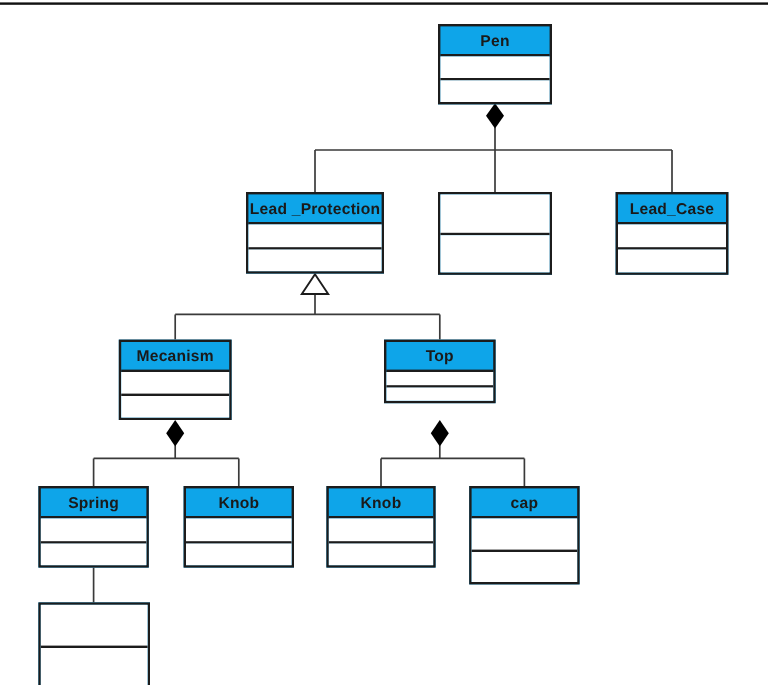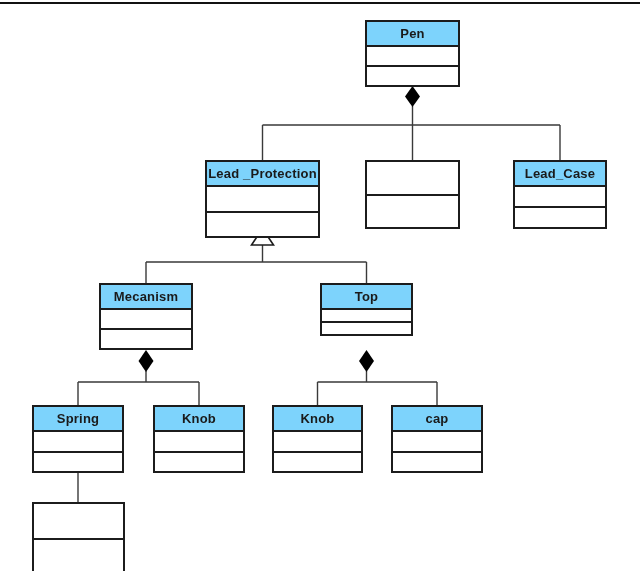--- a/index.html
+++ b/index.html
@@ -20,21 +20,21 @@
     left: 0;
     top: 2px;
     width: 640px;
     height: 2px;
     background: #111111;
   }
   .uml-class {
     position: absolute;
     box-sizing: border-box;
     border: 2px solid #1c1c1c;
-    background: #7dd3fc;
+    background: #0ea5e9;
     display: flex;
     flex-direction: column;
   }
   .uml-name {
     box-sizing: border-box;
     height: 25px;
     border-bottom: 2px solid #1c1c1c;
     display: flex;
     align-items: center;
     justify-content: center;
@@ -97,21 +97,21 @@
       <path d="M78 473 V502"></path>
     </g>
   </svg>
 
   <div class="uml-class" style="left:365px;top:20px;width:95px;height:67px">
     <div class="uml-name">Pen</div>
     <div class="uml-attrs"></div>
     <div class="uml-ops"></div>
   </div>
 
-  <div class="uml-class" style="left:205px;top:160px;width:115px;height:78px">
+  <div class="uml-class" style="left:205px;top:160px;width:115px;height:68px">
     <div class="uml-name">Lead _Protection</div>
     <div class="uml-attrs"></div>
     <div class="uml-ops"></div>
   </div>
 
   <div class="uml-class" style="left:365px;top:160px;width:95px;height:69px">
     <div class="uml-attrs"></div>
     <div class="uml-ops"></div>
   </div>
 
@@ -144,21 +144,21 @@
     <div class="uml-attrs"></div>
     <div class="uml-ops"></div>
   </div>
 
   <div class="uml-class" style="left:272px;top:405px;width:91px;height:68px">
     <div class="uml-name">Knob</div>
     <div class="uml-attrs"></div>
     <div class="uml-ops"></div>
   </div>
 
-  <div class="uml-class" style="left:391px;top:405px;width:92px;height:68px">
+  <div class="uml-class" style="left:391px;top:405px;width:92px;height:82px">
     <div class="uml-name">cap</div>
     <div class="uml-attrs"></div>
     <div class="uml-ops"></div>
   </div>
 
   <div class="uml-class" style="left:32px;top:502px;width:93px;height:74px">
     <div class="uml-attrs"></div>
     <div class="uml-ops"></div>
   </div>
 

